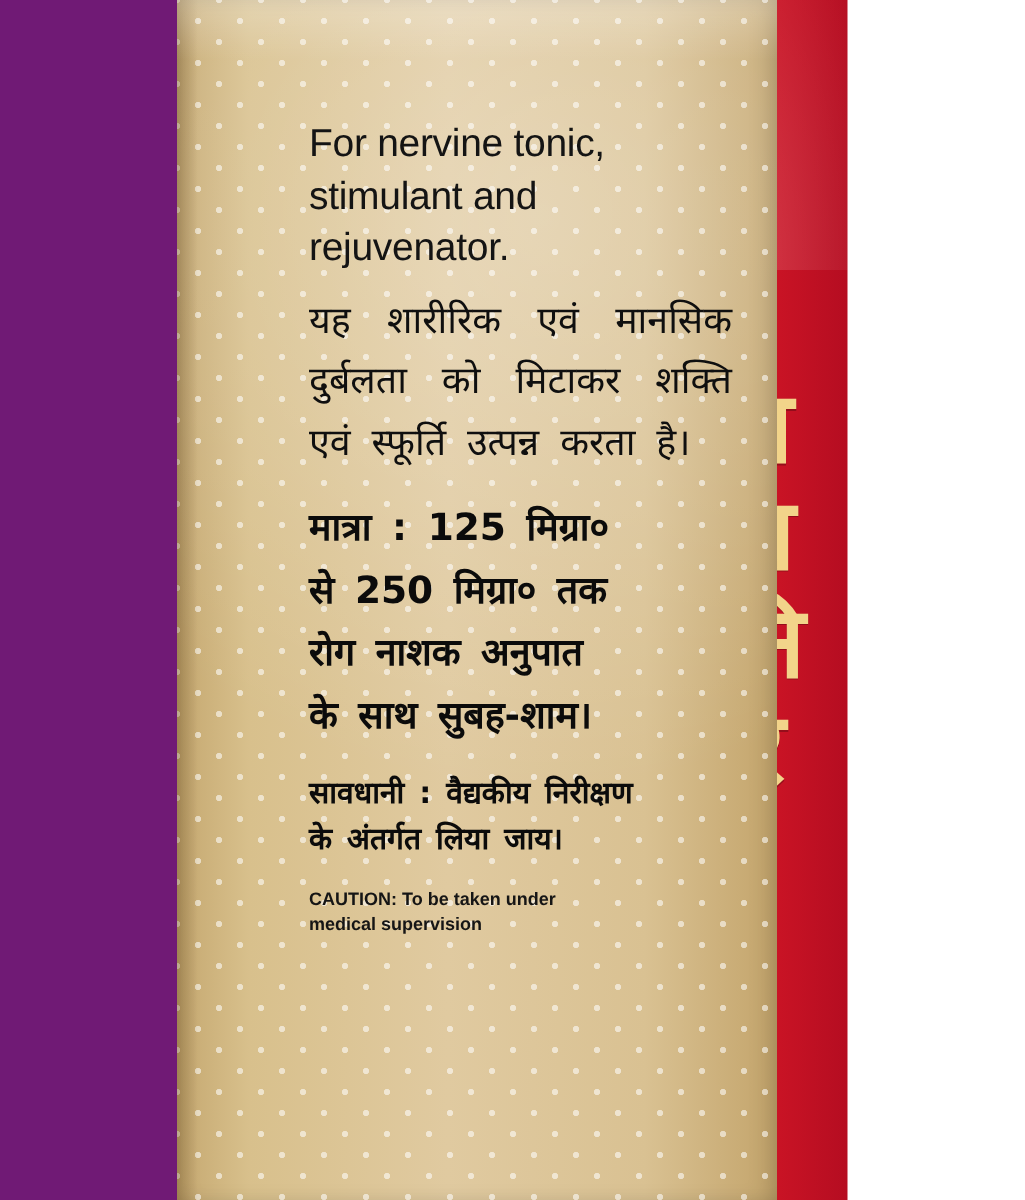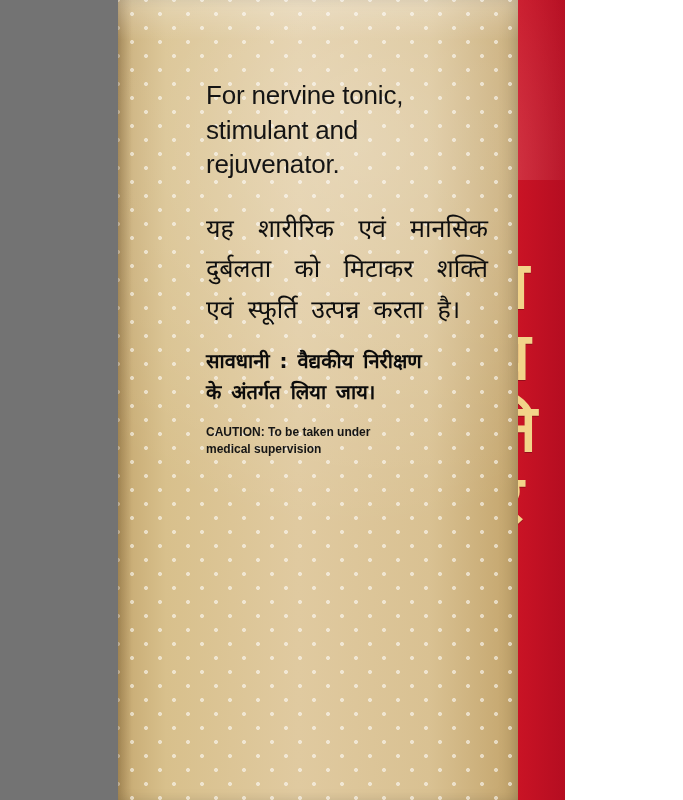--- a/index.html
+++ b/index.html
@@ -11,21 +11,21 @@
     width: 683px;
     height: 800px;
     font-family: "Liberation Sans", sans-serif;
     overflow: hidden;
   }
 
   #scene {
     position: relative;
     width: 542px;
     height: 800px;
-    background: #737373;
+    background: #701a75;
   }
 
   
   .red-panel {
     position: absolute;
     left: 455px;
     top: 0px;
     width: 110px;
     height: 800px;
     background: linear-gradient(to right, #c8102a 0%, #cf1526 45%, #b50d21 100%);
@@ -110,21 +110,21 @@
     color: #141414;
     font-family: "Liberation Sans", sans-serif;
     font-size: 26px;
     line-height: 1.33;
     font-weight: 400;
     letter-spacing: -0.2px;
     white-space: pre-line;
   }
 
   .hindi-body {
-    margin-top: 27px;
+    margin-top: 12px;
     color: #0f0f0f;
     font-family: "DejaVu Sans", sans-serif;
     font-size: 25px;
     line-height: 1.62;
     font-weight: 400;
     white-space: pre-line;
     text-align: justify;
     text-align-last: left;
     word-spacing: 6px;
   }
@@ -178,20 +178,24 @@
     <div class="left-edge"></div>
     <div class="top-shade"></div>
 
     <div class="content">
       <div class="eng-head">For nervine tonic,
 stimulant and
 rejuvenator.</div>
 
       <div class="hindi-body">यह शारीरिक एवं मानसिक दुर्बलता को मिटाकर शक्ति एवं स्फूर्ति उत्पन्न करता है।</div>
 
+      <div class="dose-block">मात्रा : 125 मिग्रा०
+से 250 मिग्रा० तक
+रोग नाशक अनुपात
+के साथ सुबह-शाम।</div>
 
       <div class="caution-hindi">सावधानी : वैद्यकीय निरीक्षण
 के अंतर्गत लिया जाय।</div>
 
       <div class="caution-eng">CAUTION: To be taken under
 medical supervision</div>
     </div>
   </div>
 
 </div>

